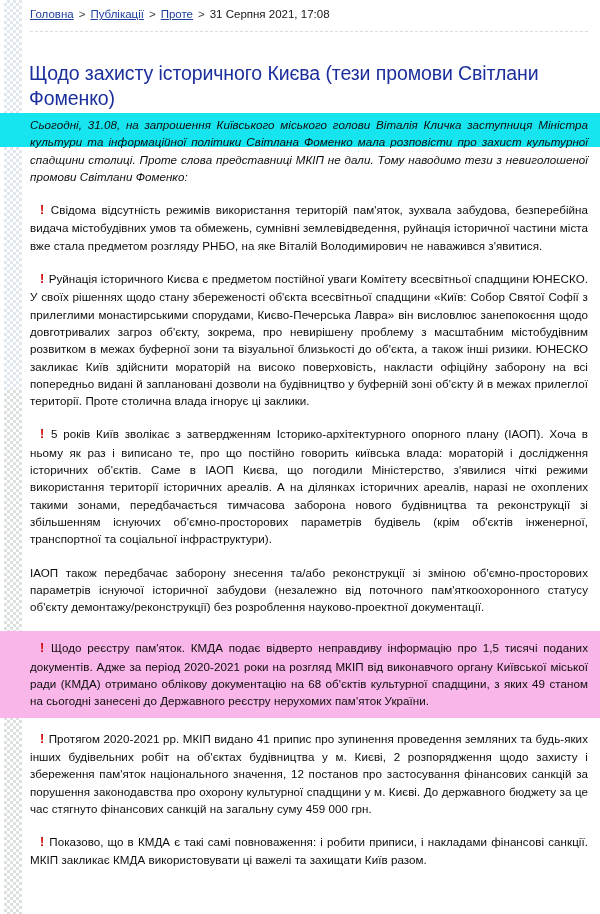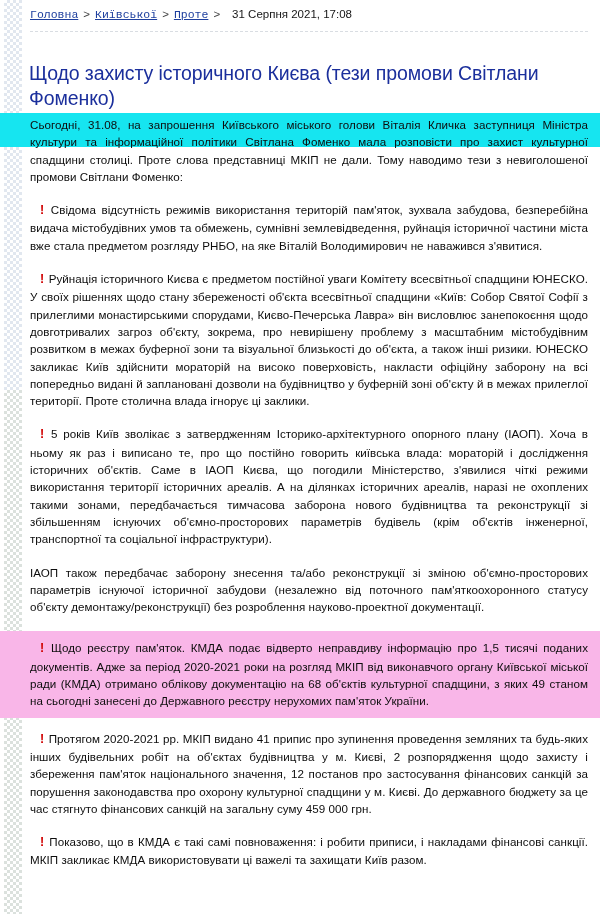--- a/index.html
+++ b/index.html
@@ -50,30 +50,29 @@
     left: 30px;
     font-size: 11.5px;
     color: #111111;
     white-space: nowrap;
     letter-spacing: 0;
   }
   .breadcrumb a {
     color: #1e3f9e;
     text-decoration: underline;
     text-underline-offset: 1px;
-    font-family: Liberation Mono, monospace;
   }
   .breadcrumb .sep {
     color: #444;
     margin: 0 5px;
     display: inline-block;
   }
   .breadcrumb .date {
     color: #161616;
-    margin-left: 7px;
+    margin-left: 0;
   }
 
   .divider {
     position: absolute;
     top: 31px;
     left: 30px;
     width: 558px;
     height: 0;
     border-top: 1px dashed #d9dde2;
   }
@@ -123,21 +122,21 @@
   
   .hl-cyan {
     position: absolute;
     left: 0;
     top: 0;
     width: 600px;
     height: 34px;
     background: #16e5f0;
     z-index: -1;
   }
-  .para-intro { padding-top: 3px; }
+  .para-intro { padding-top: 3px; font-style: italic; }
 
   .para-pink {
     background: #f9b6e8;
     margin-left: 0;
     margin-right: 0;
     padding-top: 8px;
     padding-bottom: 8px;
     margin-bottom: 10px;
     margin-top: 14px;
   }
@@ -153,21 +152,21 @@
 </style>
 </head>
 <body>
 
 <div class="edge-pattern"></div>
 <div class="edge-pattern greenish" style="top:390px;height:524px;"></div>
 
 <div class="page">
 
   <div class="breadcrumb">
-    <a href="#">Головна</a><span class="sep">&gt;</span><a href="#">Київської</a><span class="sep">&gt;</span><a href="#">Проте</a><span class="sep">&gt;</span><span class="date">31 Серпня 2021, 17:08</span>
+    <a href="#">Головна</a><span class="sep">&gt;</span><a href="#">Публікації</a><span class="sep">&gt;</span><a href="#">Проте</a><span class="sep">&gt;</span><span class="date">31 Серпня 2021, 17:08</span>
   </div>
 
   <div class="divider"></div>
 
   <h1 class="title">Щодо захисту історичного Києва (тези промови Світлани Фоменко)</h1>
 
   <div class="article">
 
     <p class="para para-intro">
       <span class="hl-cyan"></span><span>Сьогодні, 31.08, на запрошення Київського міського голови Віталія Кличка заступниця Міністра культури та інформаційної політики Світлана Фоменко мала розповісти про захист культурної спадщини столиці. Проте слова представниці МКІП не дали. Тому наводимо тези з невиголошеної промови Світлани Фоменко:</span>

